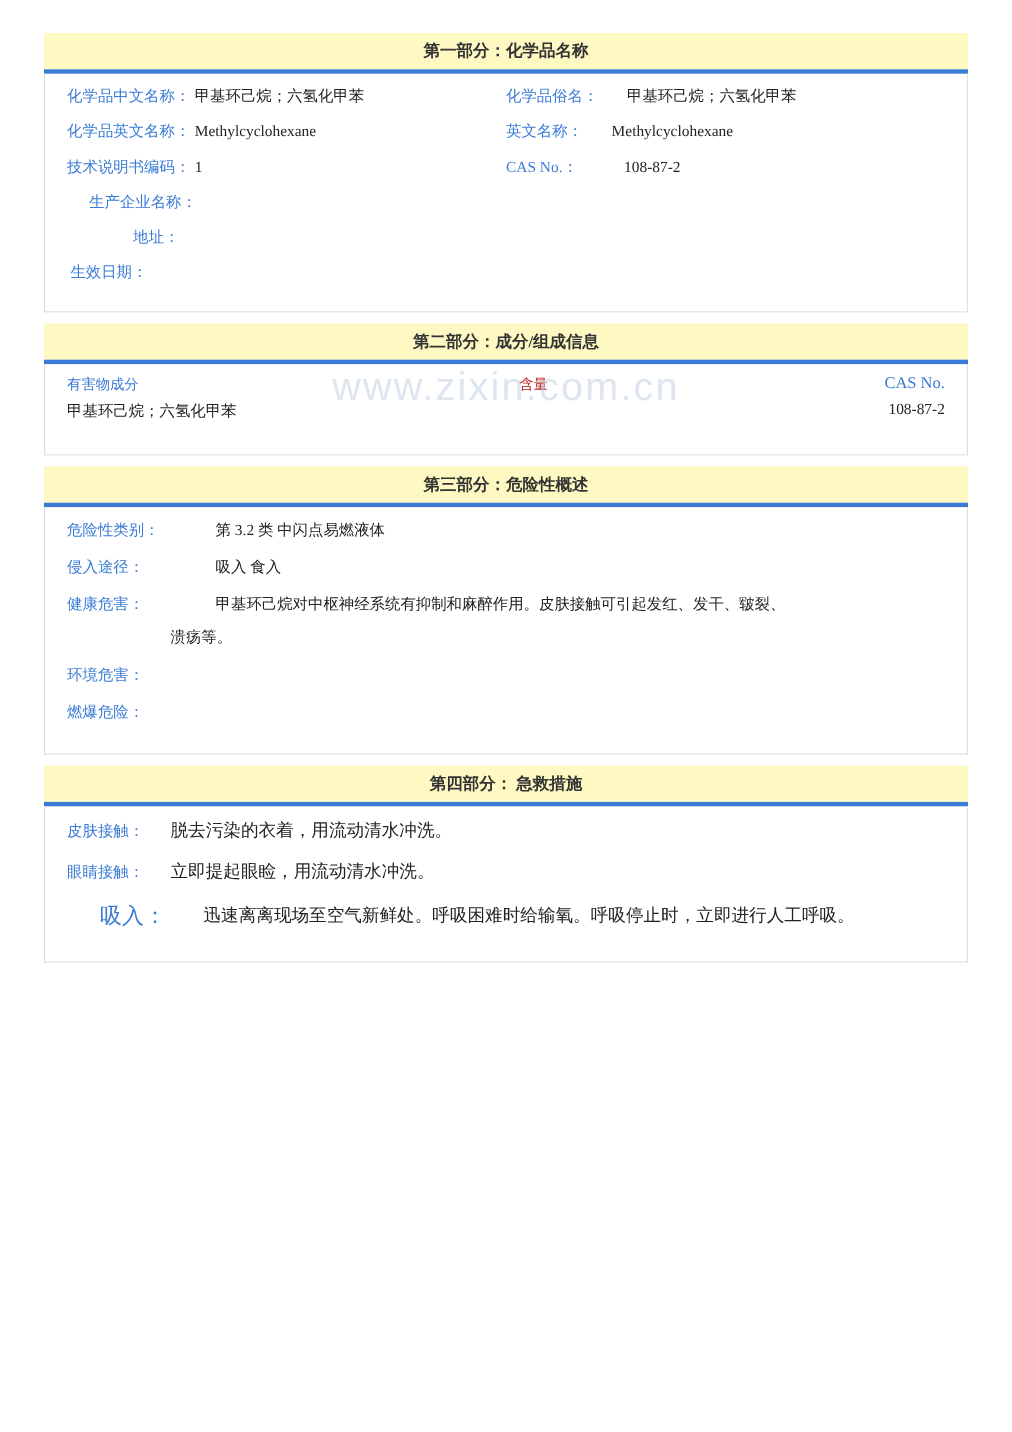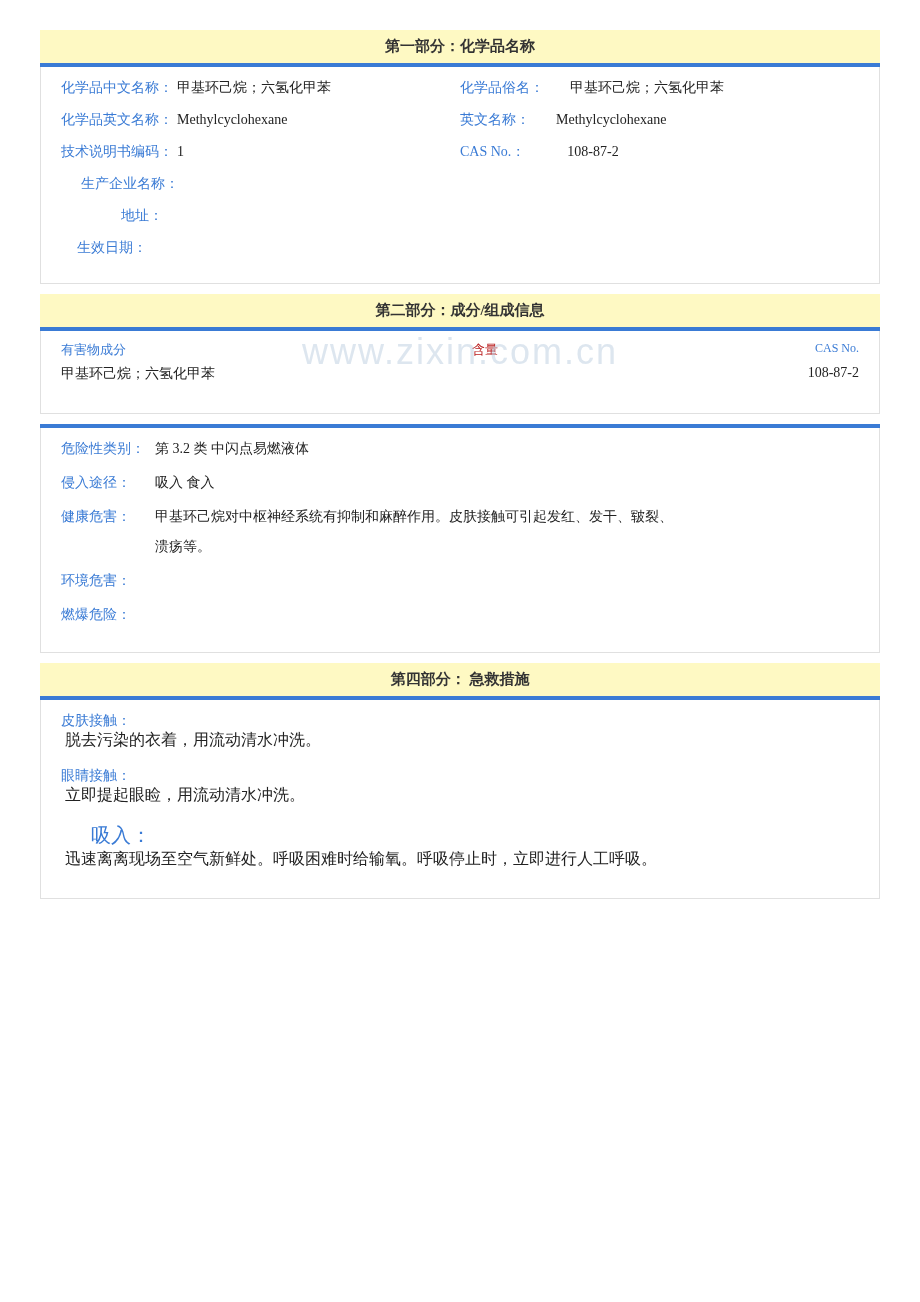--- a/index.html
+++ b/index.html
@@ -88,21 +88,21 @@
     }
 
     .part2-table-header {
       display: flex;
       margin-bottom: 6px;
       justify-content: space-between;
     }
 
     .part2-col1 { flex: 1.2; color: #3a7bd5; font-size: 13px; }
     .part2-col2 { flex: 1; color: #b91c1c; font-size: 13px; text-align: center; }
-    .part2-col3 { flex: 1; color: #3a7bd5; font-size: 12px; text-align: right; }
+    .part2-col3 { flex: 1; color: #3a7bd5; font-size: 15px; text-align: right; }
 
     .part2-table-row {
       display: flex;
     }
 
     .part2-val1 { flex: 1.2; font-size: 14px; color: #222; }
     .part2-val2 { flex: 1; font-size: 14px; color: #222; text-align: center; }
     .part2-val3 { flex: 1; font-size: 14px; color: #222; text-align: right; }
 
     
@@ -126,20 +126,21 @@
       border: 1px solid #e0e0e0;
       border-top: none;
       margin-bottom: 10px;
     }
 
     .part3-row {
       display: flex;
       margin-bottom: 16px;
       align-items: baseline;
       flex-wrap: wrap;
+      gap: 41px;
     }
 
     .part3-label {
       color: #3a7bd5;
       white-space: nowrap;
       font-size: 14px;
       min-width: 90px;
     }
 
     .part3-value {
@@ -167,23 +168,22 @@
     
     .part4-content {
       padding: 12px 20px;
       border: 1px solid #e0e0e0;
       border-top: none;
     }
 
     .part4-row {
       display: flex;
       margin-bottom: 16px;
-      align-items: flex-start;
+      align-items: center;
       flex-wrap: wrap;
-      flex-direction: column;
     }
 
     .part4-label {
       color: #3a7bd5;
       white-space: nowrap;
       font-size: 14px;
       min-width: 90px;
     }
 
     .part4-value {
@@ -247,21 +247,21 @@
       <span class="field-label" style="margin-left: 20px;">生产企业名称：</span>
       <span class="field-value"></span>
     </div>
 
     <div class="single-row">
       <span class="field-label" style="margin-left: 60px;">地址：</span>
       <span class="field-value"></span>
     </div>
 
     <div class="single-row">
-      <span class="field-label" style="margin-left: 16px; text-align: right;">生效日期：</span>
+      <span class="field-label" style="margin-left: 3px; text-align: right;">生效日期：</span>
       <span class="field-value"></span>
     </div>
 
   </div>
 
   <div class="section-header">第二部分：成分/组成信息</div>
   <div class="section-divider"></div>
   <div class="part2-content">
 
     <div class="part2-table-header">
@@ -275,20 +275,21 @@
       <div class="part2-val2"></div>
       <div class="part2-val3">108-87-2</div>
     </div>
 
     <div class="watermark">www.zixin.com.cn</div>
 
   </div>
 
   <div style="height: 10px;"></div>
 
+  <div class="section-header">第三部分：危险性概述</div>
   <div class="section-divider"></div>
   <div class="part3-content">
 
     <div class="part3-row">
       <span class="part3-label">危险性类别：</span>
       <span class="part3-value">第 3.2 类  中闪点易燃液体</span>
     </div>
 
     <div class="part3-row">
       <span class="part3-label">侵入途径：</span>

